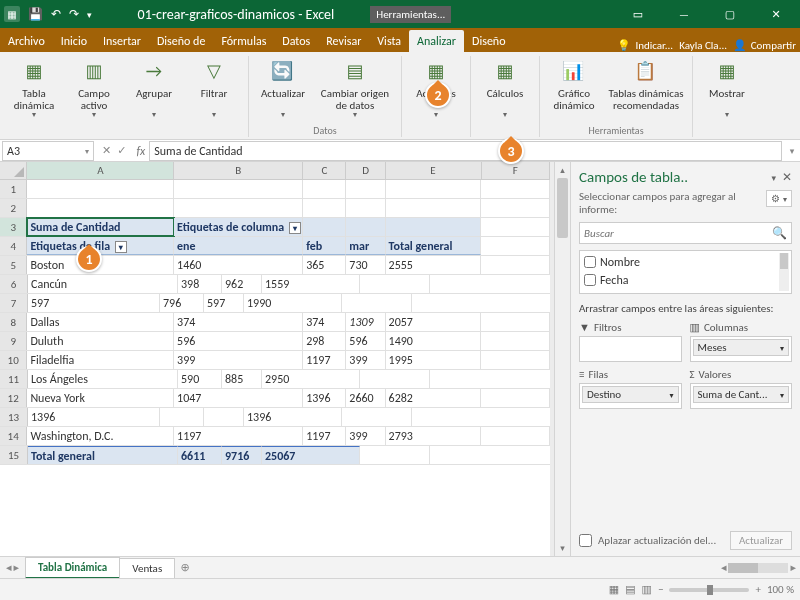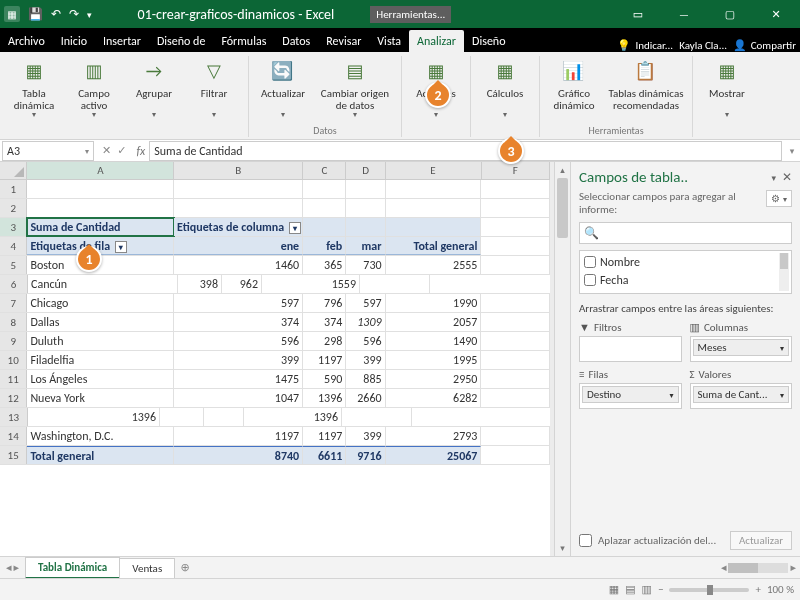--- a/index.html
+++ b/index.html
@@ -6,21 +6,21 @@
   body { width:800px; height:600px; overflow:hidden; background:#fff; font-size:12px; color:#333; display:flex; flex-direction:column; }
   
   .titlebar { background:#0c6636; color:#fff; height:28px; display:flex; align-items:center; padding:0 4px; gap:6px; }
   .titlebar .ticon { width:16px; height:16px; background:#fff3; border-radius:2px; display:flex; align-items:center; justify-content:center; font-size:10px; }
   .titlebar .qat { display:flex; gap:8px; align-items:center; }
   .titlebar .fname { margin-left:40px; flex:0 0 auto; font-size:14px; }
   .titlebar .tool { margin-left:30px; background:#5e5e5e; padding:2px 6px; font-size:11px; }
   .titlebar .spacer { flex:1; }
   .wbtn { width:40px; height:28px; display:flex; align-items:center; justify-content:center; font-size:11px; }
   
-  .tabrow { background:#000000; height:24px; display:flex; align-items:flex-end; color:#fff; font-size:12px; position:relative; }
+  .tabrow { background:#a16207; height:24px; display:flex; align-items:flex-end; color:#fff; font-size:12px; position:relative; }
   .tabrow .tab { padding:4px 8px 4px; cursor:default; border-top-left-radius:2px; border-top-right-radius:2px; }
   .tabrow .tab.active { background:#f1f1f1; color:#0c6636; font-weight:400; }
   .tabrow .right { margin-left:auto; display:flex; gap:6px; align-items:center; padding-right:4px; font-size:11px; }
   .tabrow .right span { display:flex; gap:4px; align-items:center; }
   
   .ribbon { background:#f1f1f1; border-bottom:1px solid #d4d4d4; display:flex; padding:4px 0 2px; position:relative; }
   .rgroup { border-right:1px solid #d8d8d8; padding:0 6px; display:flex; flex-direction:column; align-items:center; }
   .rgroup-inner { display:flex; gap:4px; }
   .rgroup-label { font-size:10px; color:#777; margin-top:2px; text-align:center; }
   .rbtn { display:flex; flex-direction:column; align-items:center; justify-content:flex-start; width:56px; height:66px; padding:2px 0; text-align:center; font-size:11px; line-height:1.1; border:1px solid transparent; position:relative; }
@@ -45,21 +45,21 @@
   .colhdr { display:flex; background:#e6e6e6; border-bottom:1px solid #ccc; height:18px; }
   .corner { width:28px; border-right:1px solid #ccc; background:#e6e6e6; position:relative; }
   .corner::after { content:""; position:absolute; right:2px; bottom:2px; border:5px solid transparent; border-right-color:#b8b8b8; border-bottom-color:#b8b8b8; }
   .ch { border-right:1px solid #ccc; text-align:center; font-size:11px; color:#555; line-height:18px; background:#e6e6e6; }
   .ch.sel { background:#d2e4dc; }
   .gridbody { flex:1; overflow:hidden; position:relative; }
   .row { display:flex; height:19px; border-bottom:1px solid #e0e0e0; }
   .rh { width:28px; border-right:1px solid #ccc; background:#e6e6e6; text-align:center; font-size:11px; color:#555; line-height:19px; }
   .rh.sel { background:#d2e4dc; }
   .cell { border-right:1px solid #e0e0e0; padding:0 3px; font-size:12px; line-height:19px; overflow:hidden; white-space:nowrap; }
-  .cell.num { text-align:right; }
+  .cell.num { }
   .pivot-hdr { background:#dbe5f1; font-weight:bold; color:#1f3864; }
   .pivot-hdr2 { background:#dbe5f1; font-weight:bold; color:#1f3864; border-bottom:1px solid #9bb7d9; }
   .pivot-total { background:#dbe5f1; font-weight:bold; color:#1f3864; border-top:1px solid #4472c4; }
   .active-cell { outline:2px solid #217346; outline-offset:-1px; }
   .fbtn { display:inline-block; width:12px; height:12px; border:1px solid #888; background:#fff; font-size:8px; line-height:10px; text-align:center; vertical-align:middle; margin-left:2px; }
   
   .vscroll { width:16px; background:#f0f0f0; border-left:1px solid #d4d4d4; display:flex; flex-direction:column; }
   .vscroll .arr { height:16px; text-align:center; font-size:9px; color:#777; line-height:16px; }
   .vscroll .track { flex:1; position:relative; }
   .vscroll .thumb { position:absolute; left:2px; right:2px; top:0; height:60px; background:#c8c8c8; border-radius:2px; }
@@ -300,21 +300,20 @@
         <div class="row">
           <div class="rh">6</div>
           <div class="cell" style="width: 150px;">Cancún</div>
           <div class="cell num" style="width: 44px;">398</div>
           <div class="cell num" style="width: 40px;">962</div>
           <div class="cell num" style="width: 98px;">1559</div>
           <div class="cell" style="width: 70px;"></div>
         </div>
         <div class="row">
           <div class="rh">7</div>
-          <div class="cell" style="width: 150px;">Chicago</div>
           <div class="cell num" style="width: 132px;">597</div>
           <div class="cell num" style="width: 44px;">796</div>
           <div class="cell num" style="width: 40px;">597</div>
           <div class="cell num" style="width: 98px;">1990</div>
           <div class="cell" style="width: 70px;"></div>
         </div>
         <div class="row">
           <div class="rh">8</div>
           <div class="cell" style="width: 150px;">Dallas</div>
           <div class="cell num" style="width: 132px;">374</div>
@@ -337,21 +336,20 @@
           <div class="cell" style="width: 150px;">Filadelfia</div>
           <div class="cell num" style="width: 132px;">399</div>
           <div class="cell num" style="width: 44px;">1197</div>
           <div class="cell num" style="width: 40px;">399</div>
           <div class="cell num" style="width: 98px;">1995</div>
           <div class="cell" style="width: 70px;"></div>
         </div>
         <div class="row">
           <div class="rh">11</div>
           <div class="cell" style="width: 150px;">Los Ángeles</div>
-          <div class="cell num" style="width: 132px;">1475</div>
           <div class="cell num" style="width: 44px;">590</div>
           <div class="cell num" style="width: 40px;">885</div>
           <div class="cell num" style="width: 98px;">2950</div>
           <div class="cell" style="width: 70px;"></div>
         </div>
         <div class="row">
           <div class="rh">12</div>
           <div class="cell" style="width: 150px;">Nueva York</div>
           <div class="cell num" style="width: 132px;">1047</div>
           <div class="cell num" style="width: 44px;">1396</div>
@@ -372,21 +370,20 @@
           <div class="cell" style="width: 150px;">Washington, D.C.</div>
           <div class="cell num" style="width: 132px;">1197</div>
           <div class="cell num" style="width: 44px;">1197</div>
           <div class="cell num" style="width: 40px;">399</div>
           <div class="cell num" style="width: 98px;">2793</div>
           <div class="cell" style="width: 70px;"></div>
         </div>
         <div class="row">
           <div class="rh">15</div>
           <div class="cell pivot-total" style="width: 150px;">Total general</div>
-          <div class="cell pivot-total num" style="width: 132px;">8740</div>
           <div class="cell pivot-total num" style="width: 44px;">6611</div>
           <div class="cell pivot-total num" style="width: 40px;">9716</div>
           <div class="cell pivot-total num" style="width: 98px;">25067</div>
           <div class="cell" style="width: 70px;"></div>
         </div>
       </div>
 
     <div class="callout pointer" style="top:84px; left:76px">1</div>
   </div>
   <div class="vscroll">
@@ -403,20 +400,21 @@
       <div style="display:flex;gap:6px;align-items:center">
         <span style="font-size:9px;color:#666">▾</span>
         <span style="color:#666">✕</span>
       </div>
     </div>
     <div class="pane-sub">
       <span style="flex:1">Seleccionar campos para agregar al informe:</span>
       <span class="gearbox">⚙ <span style="font-size:8px">▾</span></span>
     </div>
     <div class="searchbox">
+      <input placeholder="Buscar" style="">
       <span style="color:#2a6fb5">🔍</span>
     </div>
     <div class="fieldlist">
       <div class="fitem">
           <input type="checkbox" style="">
           <span>Nombre</span>
         </div>
       <div class="fitem">
           <input type="checkbox" style="">
           <span>Fecha</span>

